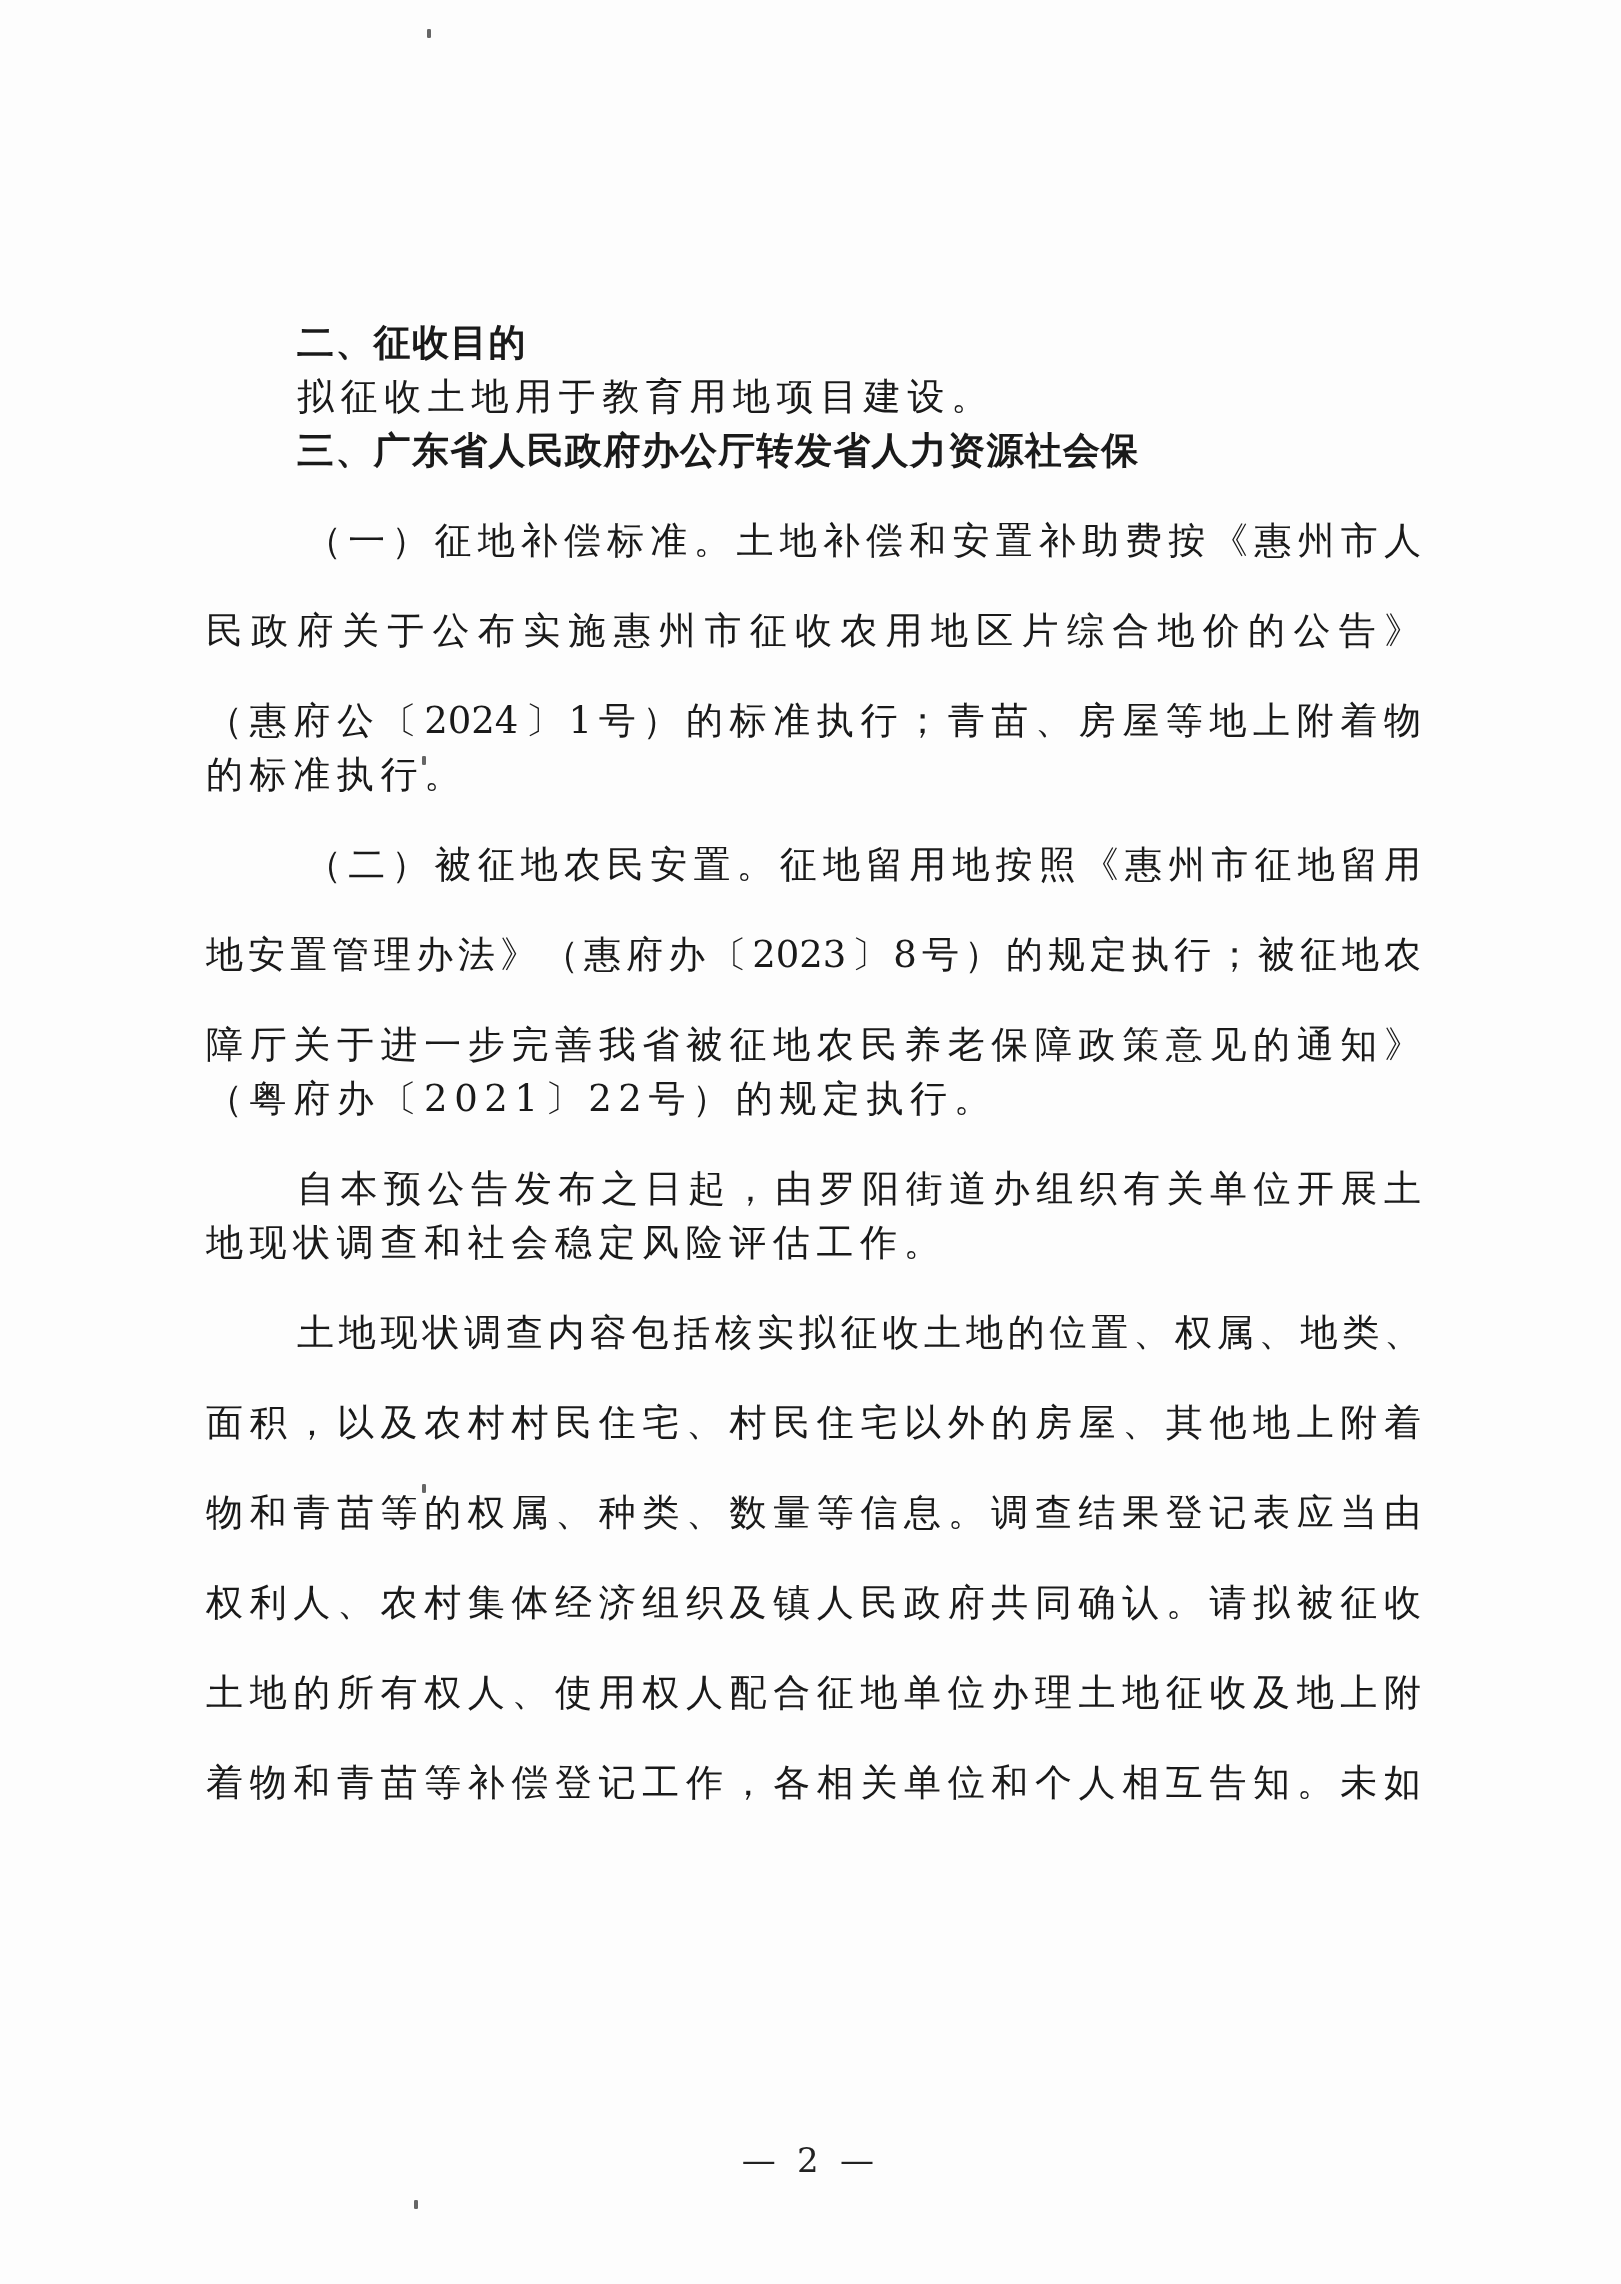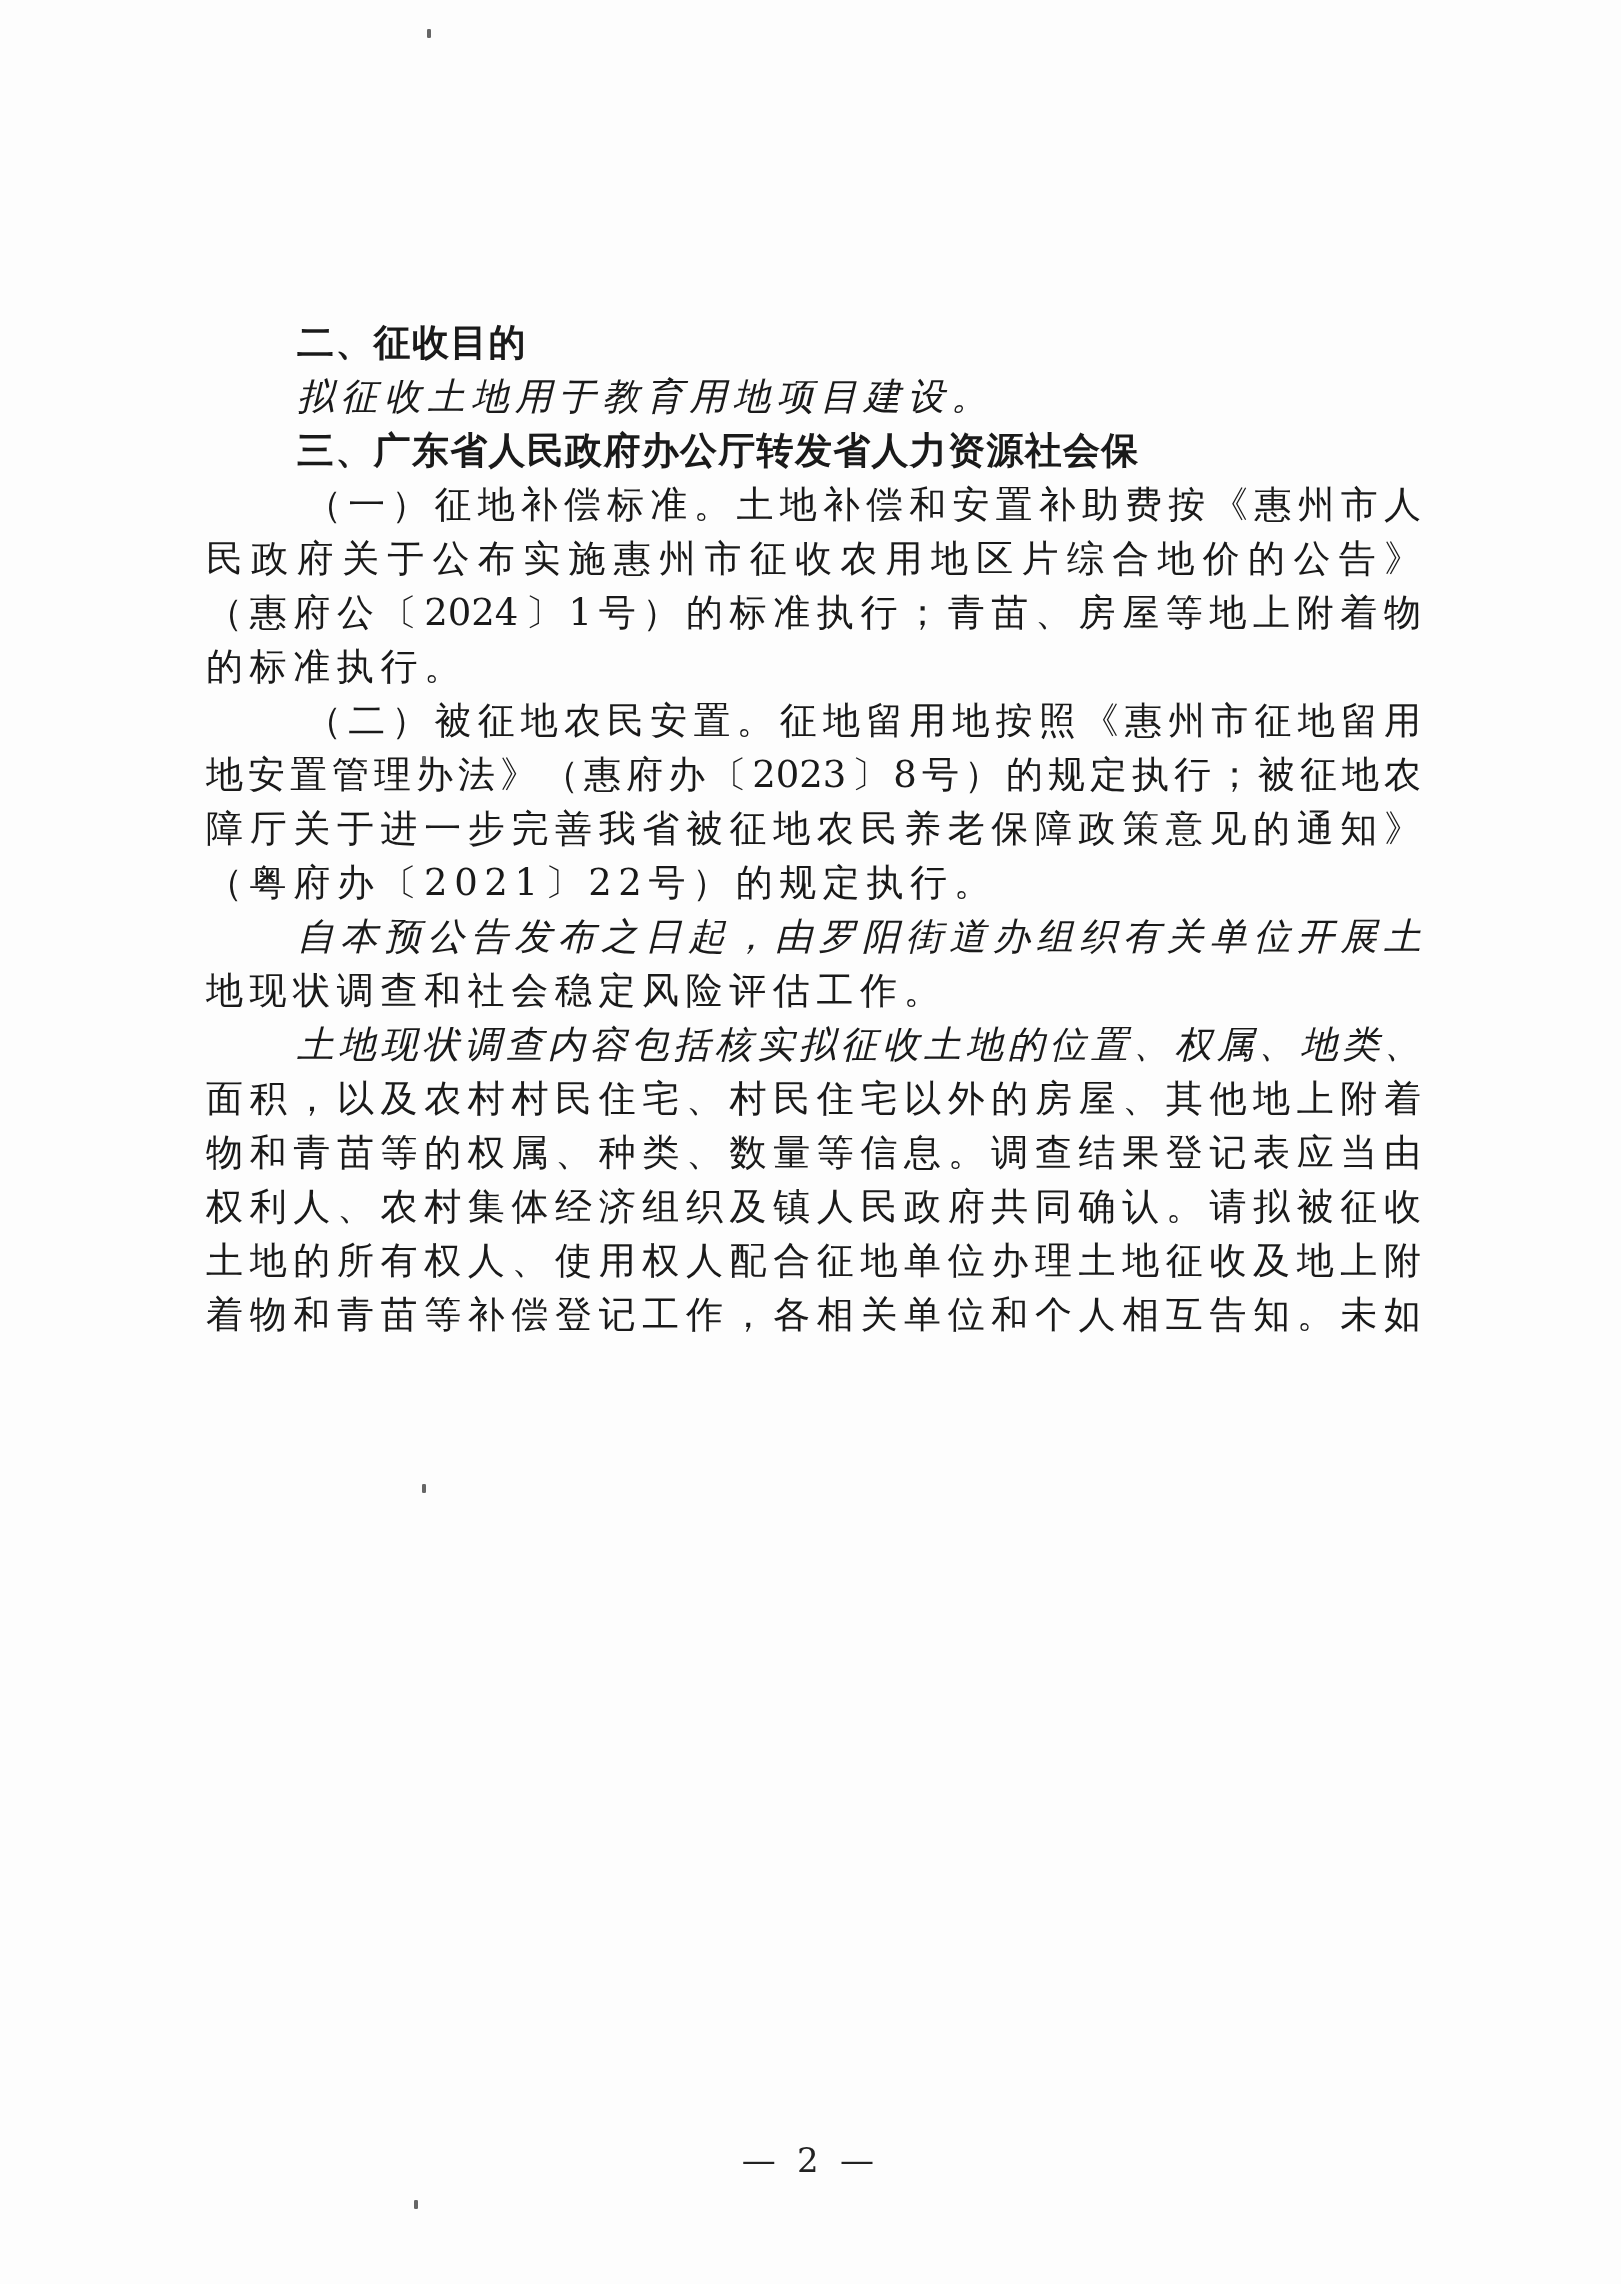--- a/index.html
+++ b/index.html
@@ -37,29 +37,29 @@
       letter-spacing: 6.6px;
     }
     .heading {
       font-family: "DejaVu Sans", "Liberation Sans", sans-serif;
       font-weight: bold;
       letter-spacing: 1.3px;
       padding-left: 91px;
     }
     .indent {
       padding-left: 91px;
-      font-style: italic;
     }
     .indent-small {
       padding-left: 99px;
     }
     .justify {
       text-align: justify;
       text-align-last: justify;
       letter-spacing: 0;
+      margin-top: 36px;
     }
     .page-number {
       position: absolute;
       left: 0;
       width: 1621px;
       top: 2140px;
       text-align: center;
       font-family: "DejaVu Serif", "Liberation Serif", serif;
       font-size: 34px;
       line-height: 40px;

